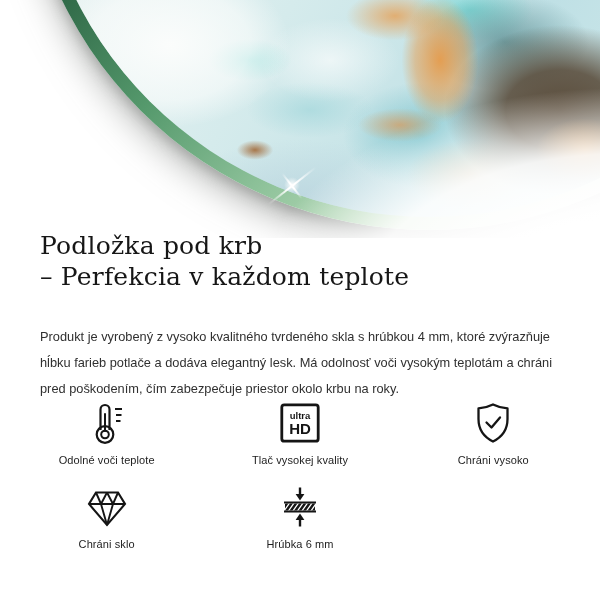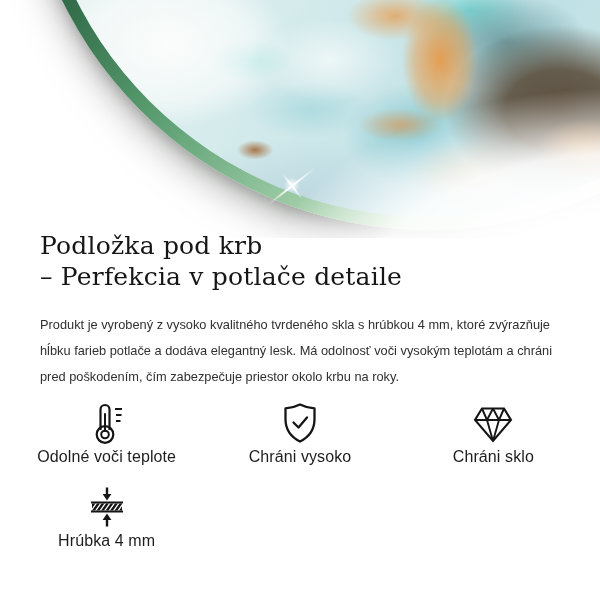--- a/index.html
+++ b/index.html
@@ -42,28 +42,28 @@
   .sparkle::after{content:"";position:absolute;left:14px;top:29px;width:32px;height:2px;
         background:linear-gradient(90deg, rgba(255,255,255,0), #fff 40%, #fff 60%, rgba(255,255,255,0));
         transform:rotate(52deg);filter:blur(0.4px);}
   .sparkle-core{position:absolute;left:22px;top:21px;width:16px;height:16px;border-radius:50%;
         background:radial-gradient(circle, rgba(255,255,255,0.95) 0%, rgba(255,255,255,0) 70%);}
 
   
   .content{position:absolute;left:40px;top:230px;width:535px;}
   .title{font-family:"DejaVu Serif","Liberation Serif",serif;font-size:25px;line-height:31px;
         color:#161616;font-weight:400;letter-spacing:0.2px;}
-  .desc{margin-top:20px;font-size:12.8px;line-height:26px;color:#303030;}
+  .desc{margin-top:32px;font-size:12.8px;line-height:26px;color:#303030;}
 
   
   .features{position:absolute;left:10px;top:398px;width:580px;
         display:grid;grid-template-columns:repeat(3,1fr);row-gap:16px;}
   .feature{display:flex;flex-direction:column;align-items:center;}
   .icon-box{height:50px;display:flex;align-items:center;justify-content:center;}
-  .feature-label{font-size:16px;color:#1d1d1d;letter-spacing:0.1px;}
+  .feature-label{margin-top:6px;font-size:11px;color:#1d1d1d;letter-spacing:0.1px;}
   svg{display:block;}
   .stroke{fill:none;stroke:#151515;stroke-width:2.2;}
   .round{stroke-linecap:round;stroke-linejoin:round;}
 </style>
 </head>
 <body>
 
 <div class="page">
 
   <div class="hero">
@@ -72,40 +72,50 @@
     </div>
     <div class="hero-fade"></div>
     <div class="sparkle">
       <div class="sparkle-core"></div>
     </div>
   </div>
 
   <div class="content">
     <div class="title">
       <div>Podložka pod krb</div>
-      <div>– Perfekcia v potlače detaile</div>
+      <div>– Perfekcia v každom teplote</div>
     </div>
     <div class="desc">Produkt je vyrobený z vysoko kvalitného tvrdeného skla s hrúbkou 4 mm, ktoré zvýrazňuje hĺbku farieb potlače a dodáva elegantný lesk. Má odolnosť voči vysokým teplotám a chráni pred poškodením, čím zabezpečuje priestor okolo krbu na roky.</div>
   </div>
 
   <div class="features">
 
     <div class="feature">
       <div class="icon-box">
         <svg width="46" height="46" viewBox="0 0 46 46">
           <circle class="stroke" cx="21" cy="34.5" r="8.3" fill="#fff"></circle>
           <path class="stroke" d="M16.5,30 V9.5 A4.5,4.5 0 0 1 25.5,9.5 V30" fill="#fff"></path>
           <circle class="stroke" cx="21" cy="34.5" r="3.8" style="stroke-width:2"></circle>
           <path class="stroke round" d="M21,14 V31" style="stroke-width:2"></path>
           <path class="stroke" d="M31,9 H38 M32,15 H37.5 M32,21 H36.5" style="stroke-width:2"></path>
         </svg>
       </div>
       <div class="feature-label">Odolné voči teplote</div>
     </div>
 
+    <div class="feature">
+      <div class="icon-box">
+        <svg width="44" height="44" viewBox="0 0 44 44">
+          <rect class="stroke" x="3.8" y="3.8" width="36.4" height="36.4" rx="2.5" style="stroke-width:2.8"></rect>
+          <text x="22" y="18" text-anchor="middle" font-family="Liberation Sans, sans-serif" font-size="9.5" font-weight="bold" fill="#151515">ultra</text>
+          <text x="22" y="33" text-anchor="middle" font-family="Liberation Sans, sans-serif" font-size="15" font-weight="bold" fill="#151515">HD</text>
+        </svg>
+      </div>
+      <div class="feature-label">Tlač vysokej kvality</div>
+    </div>
 
     <div class="feature">
       <div class="icon-box">
         <svg width="46" height="46" viewBox="0 0 46 46">
           <path class="stroke round" d="M23,4.5 C27.5,6.8 32.5,8 37.5,8.4 V19 C37.5,29.8 32,37 23,41.5 C14,37 8.5,29.8 8.5,19 V8.4 C13.5,8 18.5,6.8 23,4.5 Z" style="stroke-width:2.3"></path>
           <path class="stroke round" d="M16.5,22.5 L21.5,27.5 L30,17.5" style="stroke-width:2.3"></path>
         </svg>
       </div>
       <div class="feature-label">Chráni vysoko</div>
     </div>
@@ -132,17 +142,17 @@
           <path d="M7,18.5 H39 M7,27.5 H39" stroke="#151515" stroke-width="2" fill="none"></path>
           <g clip-path="url(#barclip)">
             <path d="M4,28 L11,18 M8.5,28 L15.5,18 M13,28 L20,18 M17.5,28 L24.5,18 M22,28 L29,18 M26.5,28 L33.5,18 M31,28 L38,18 M35.5,28 L42.5,18" stroke="#151515" stroke-width="2.4" fill="none"></path>
           </g>
           <path d="M23,3.5 V10" stroke="#151515" stroke-width="2.4"></path>
           <polygon points="18.6,10 27.4,10 23,16.5" fill="#151515"></polygon>
           <path d="M23,42.5 V36" stroke="#151515" stroke-width="2.4"></path>
           <polygon points="18.6,36 27.4,36 23,29.5" fill="#151515"></polygon>
         </svg>
       </div>
-      <div class="feature-label">Hrúbka 4 mm</div>
+      <div class="feature-label">Hrúbka 6 mm</div>
     </div>
 
   </div>
 </div>
 
 </body></html>

